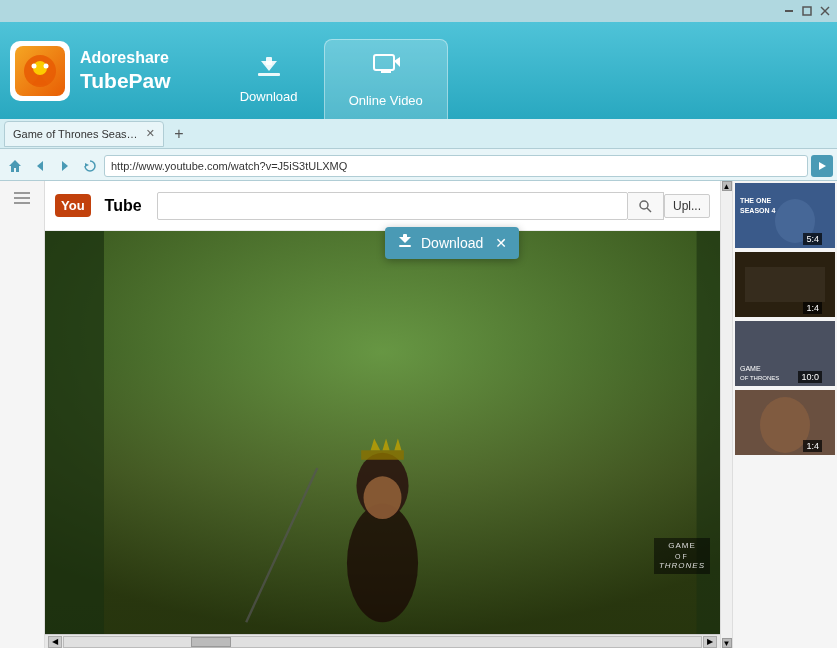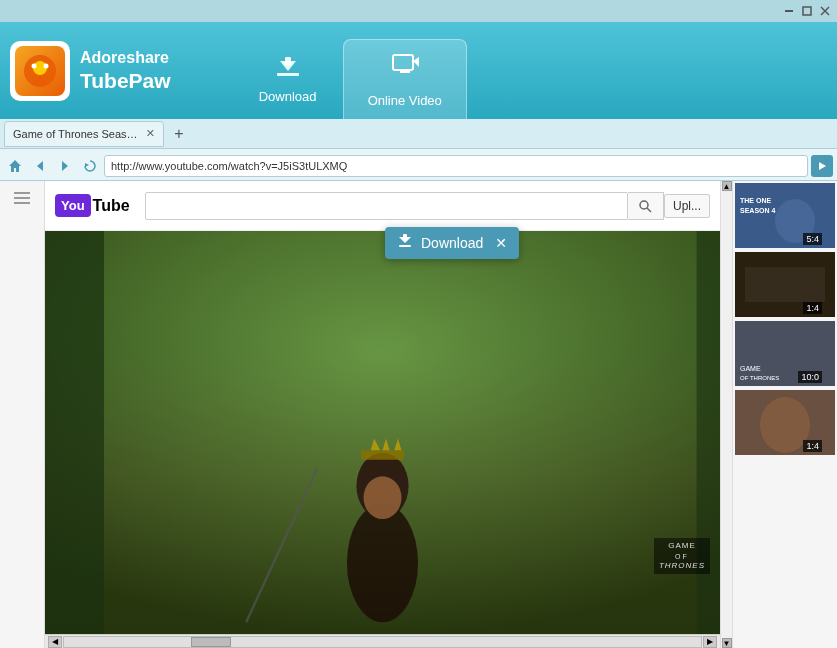--- a/index.html
+++ b/index.html
@@ -64,21 +64,21 @@
       background: linear-gradient(135deg, #f5a623, #e85d04);
       border-radius: 8px;
       display: flex;
       align-items: center;
       justify-content: center;
       font-size: 22px;
     }
     .app-title-area {
       display: flex;
       flex-direction: column;
-      margin-right: 42px;
+      margin-right: 23px;
     }
     .app-title {
       color: #fff;
       font-size: 16px;
       font-weight: bold;
       line-height: 1.2;
     }
     .app-subtitle {
       color: #fff;
       font-size: 21px;
@@ -267,33 +267,33 @@
       padding: 0 10px;
       border-bottom: 1px solid #eee;
       flex-shrink: 0;
     }
     .yt-logo {
       display: flex;
       align-items: center;
       margin-right: 15px;
     }
     .yt-logo-box {
-      background: #6d28d9;
+      background: #c2410c;
       border-radius: 4px;
       padding: 4px 6px;
       color: #fff;
       font-size: 13px;
       font-weight: bold;
       font-family: Arial;
     }
     .yt-logo-text {
       color: #000;
       font-size: 16px;
       font-weight: bold;
-      margin-left: 2px;
+      margin-left: 14px;
       font-family: Arial;
     }
     .yt-search-bar {
       flex: 1;
       height: 28px;
       border: 1px solid #ccc;
       border-radius: 2px;
       padding: 0 8px;
       font-size: 13px;
       outline: none;

